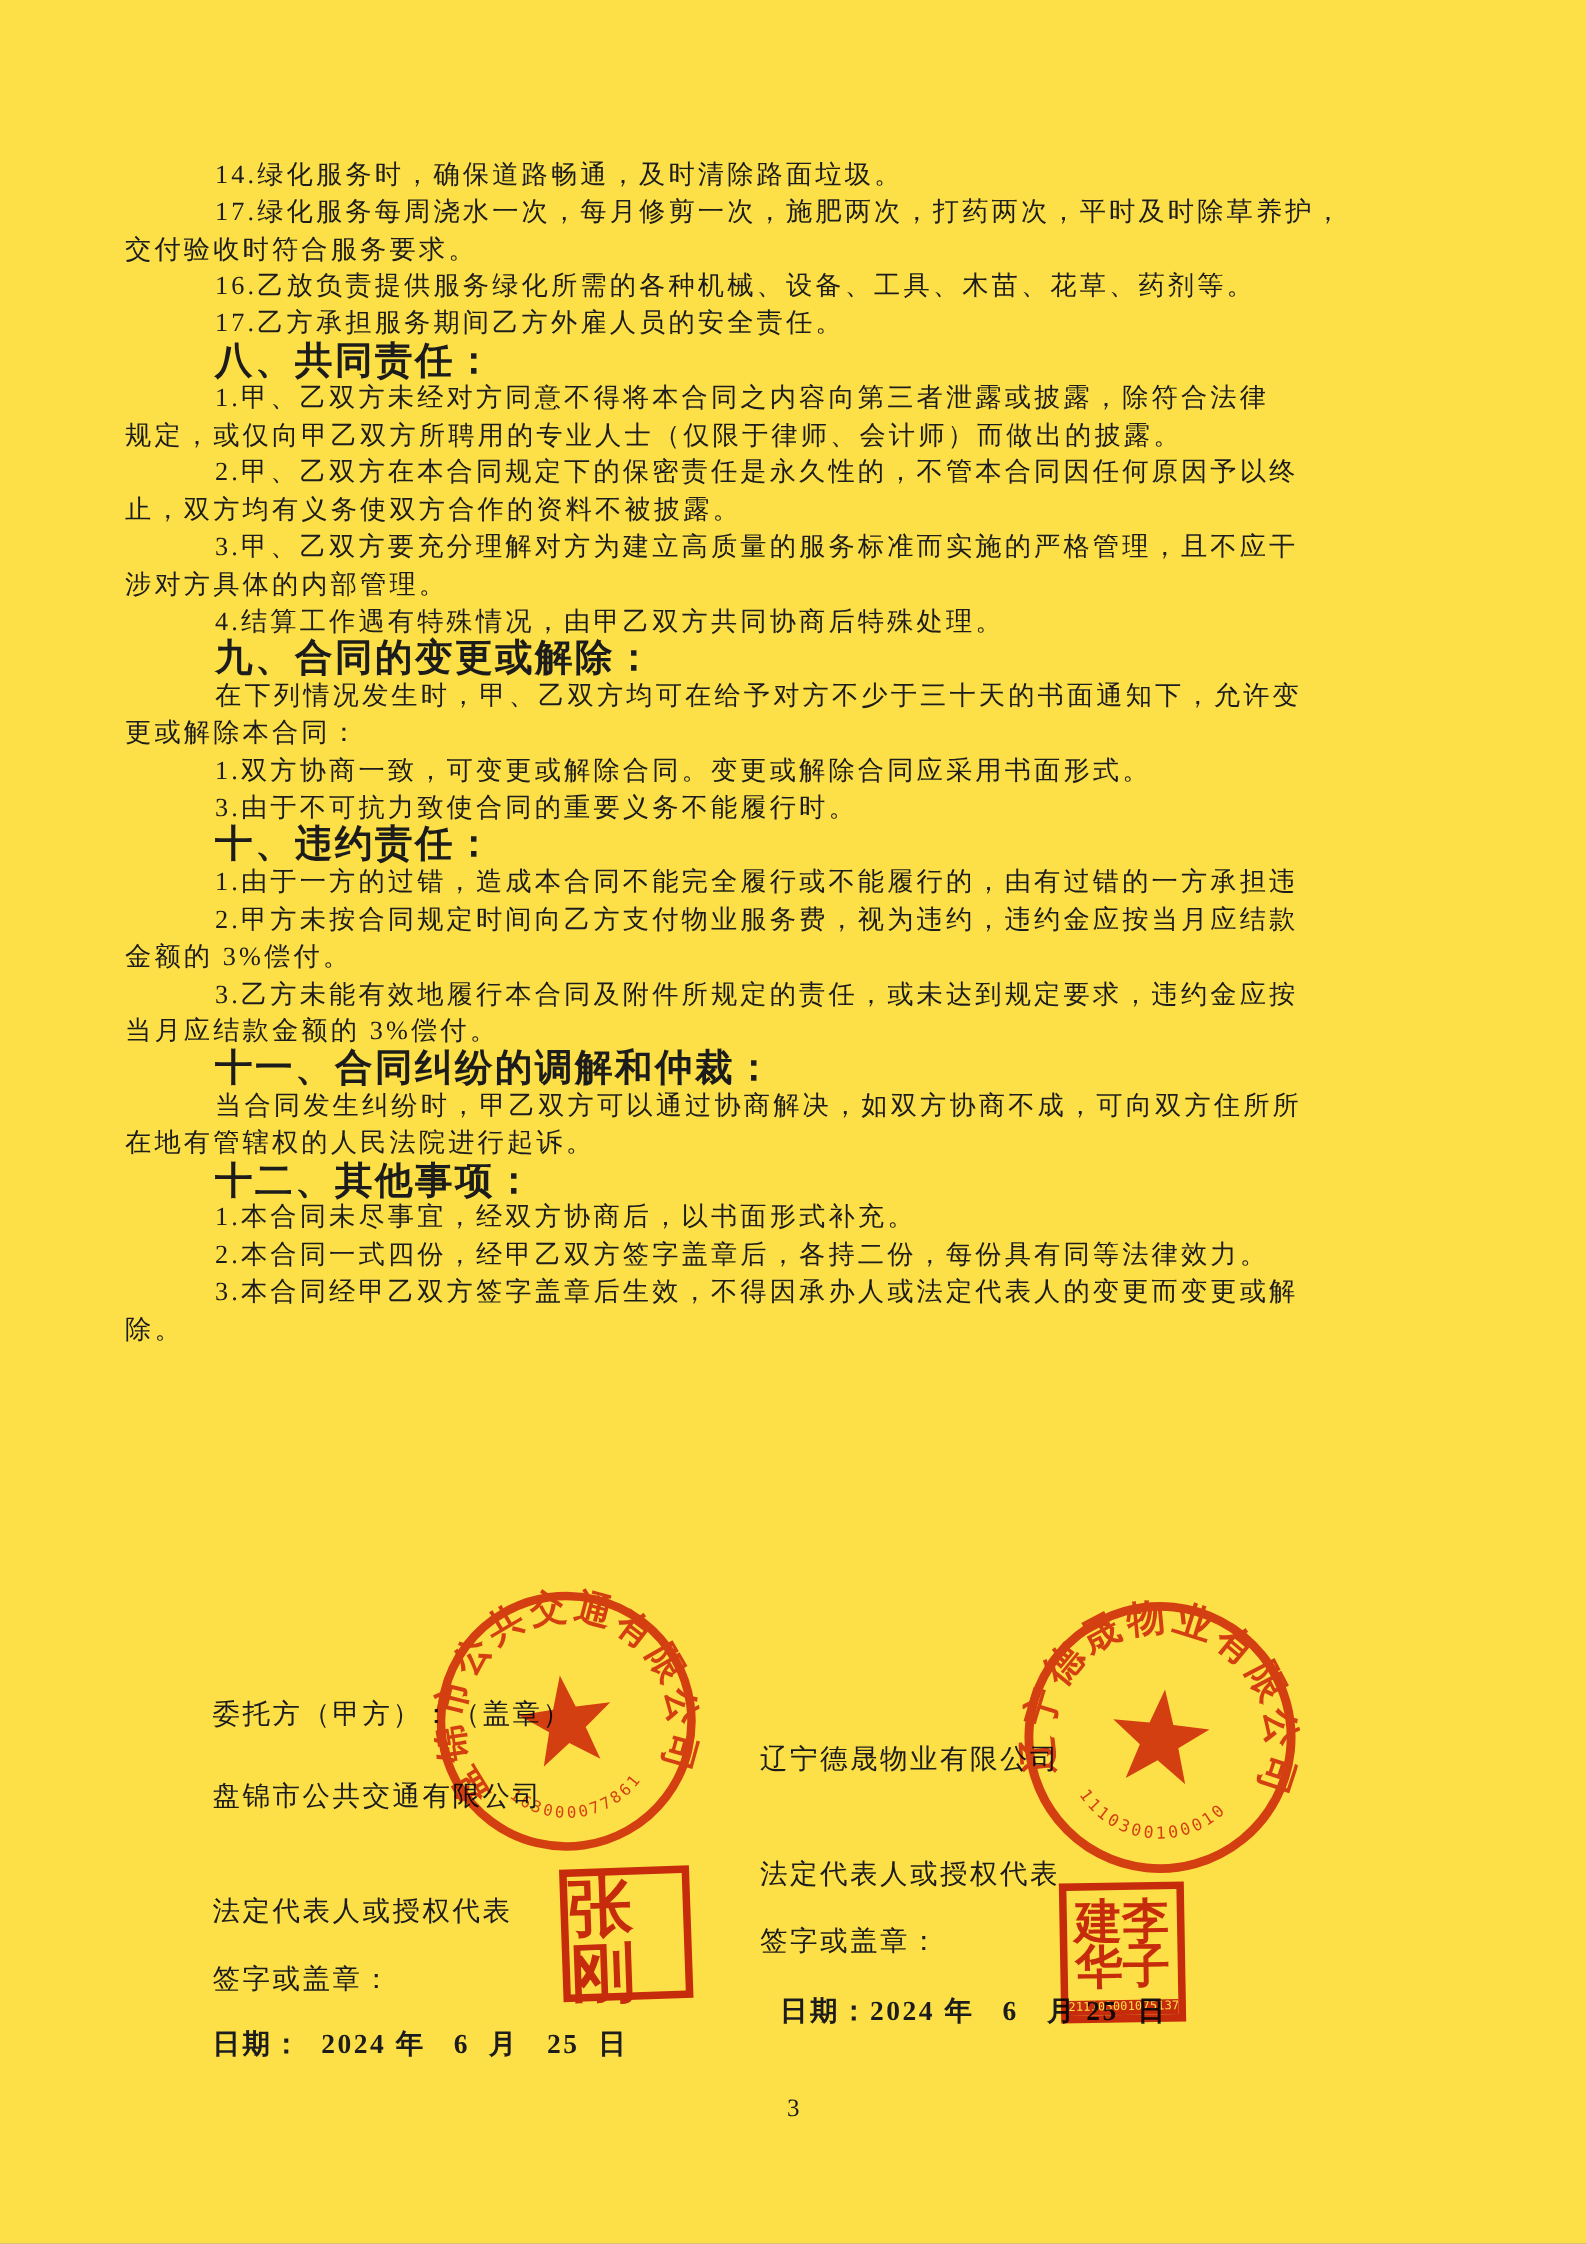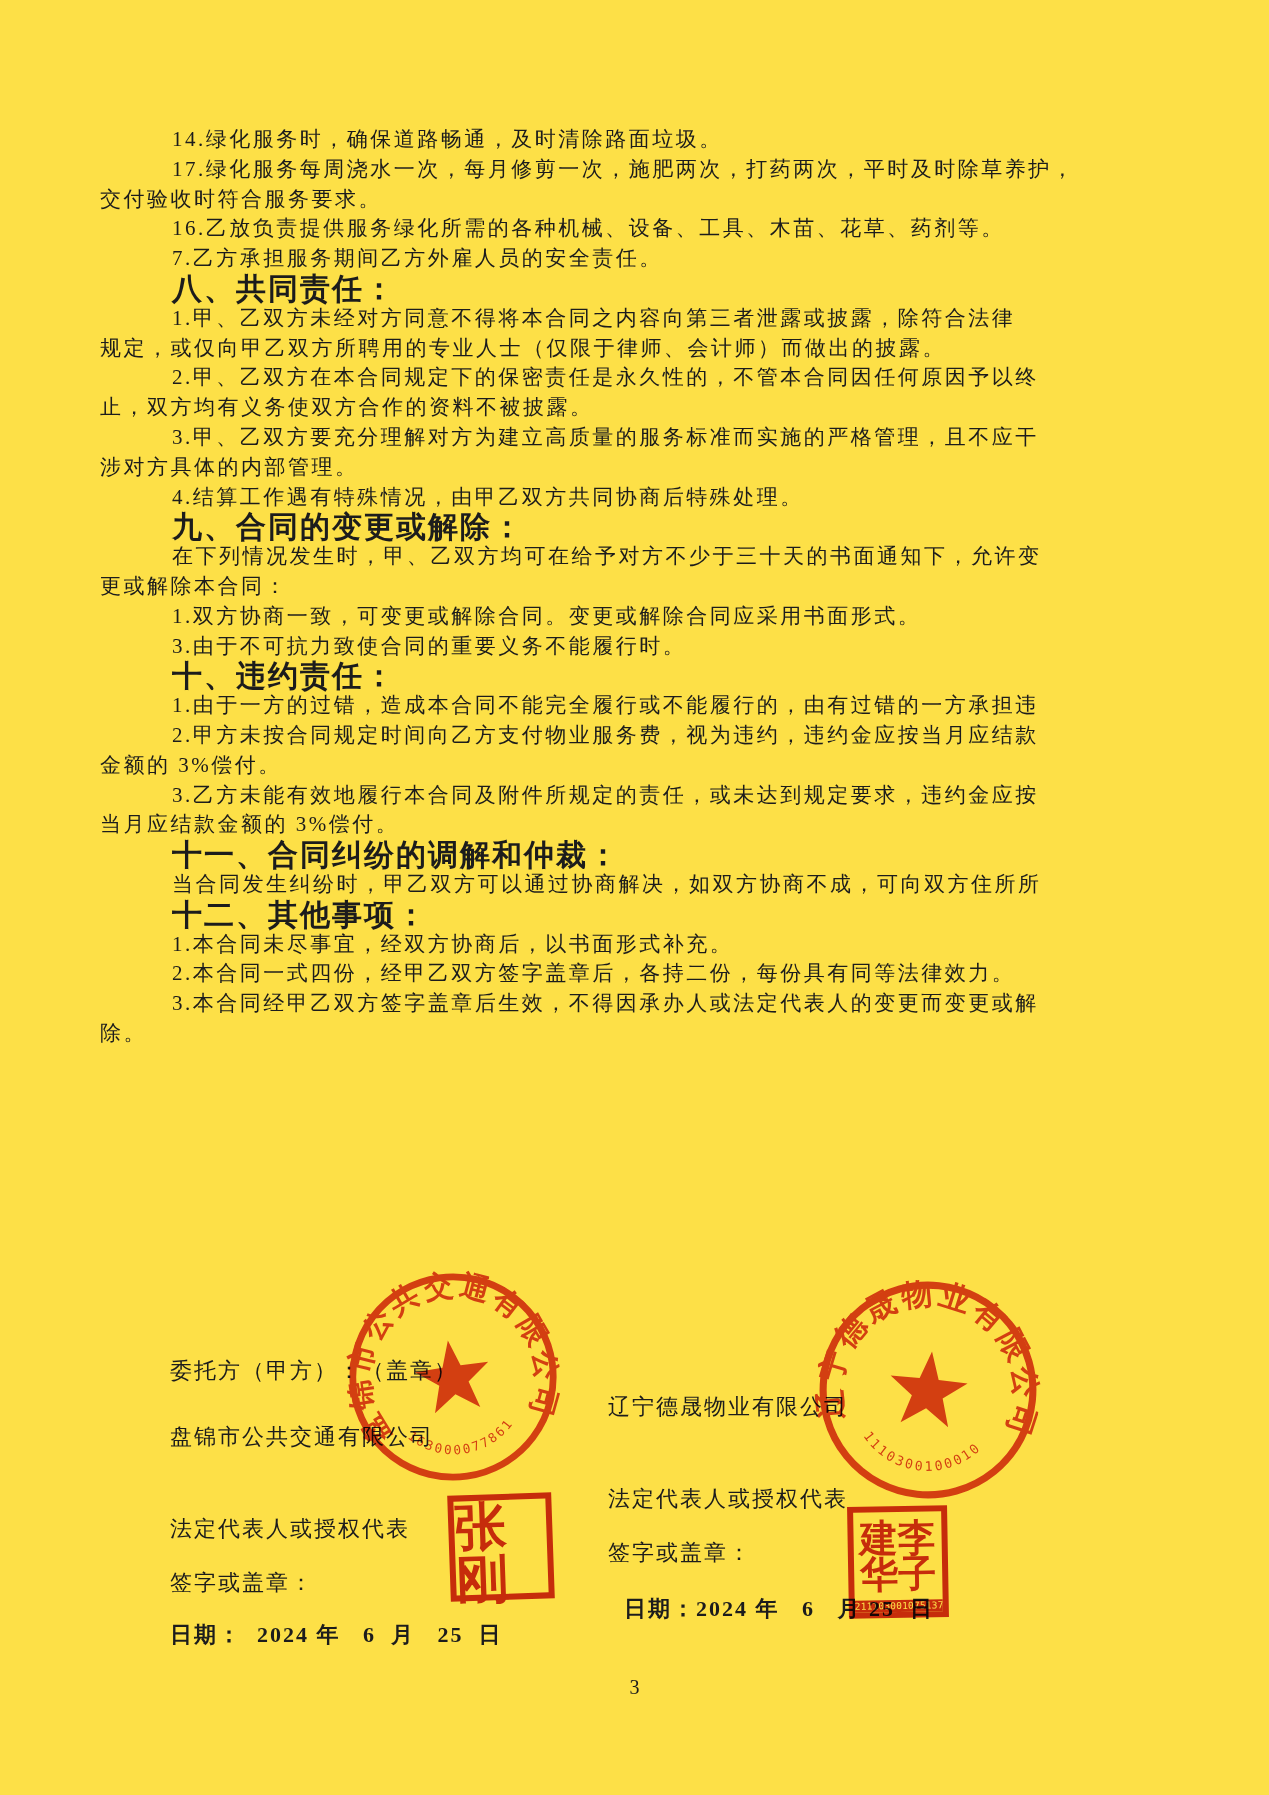--- a/index.html
+++ b/index.html
@@ -83,21 +83,21 @@
 </head>
 <body>
 
 <div class="page">
 
   <div class="doc">
     <div class="ln i">14.绿化服务时，确保道路畅通，及时清除路面垃圾。</div>
     <div class="ln i">17.绿化服务每周浇水一次，每月修剪一次，施肥两次，打药两次，平时及时除草养护，</div>
     <div class="ln">交付验收时符合服务要求。</div>
     <div class="ln i">16.乙放负责提供服务绿化所需的各种机械、设备、工具、木苗、花草、药剂等。</div>
-    <div class="ln i">7.乙方承担服务期间乙方外雇人员的安全责任。</div>
+    <div class="ln i">17.乙方承担服务期间乙方外雇人员的安全责任。</div>
     <div class="ln i hd">八、共同责任：</div>
     <div class="ln i">1.甲、乙双方未经对方同意不得将本合同之内容向第三者泄露或披露，除符合法律</div>
     <div class="ln">规定，或仅向甲乙双方所聘用的专业人士（仅限于律师、会计师）而做出的披露。</div>
     <div class="ln i">2.甲、乙双方在本合同规定下的保密责任是永久性的，不管本合同因任何原因予以终</div>
     <div class="ln">止，双方均有义务使双方合作的资料不被披露。</div>
     <div class="ln i">3.甲、乙双方要充分理解对方为建立高质量的服务标准而实施的严格管理，且不应干</div>
     <div class="ln">涉对方具体的内部管理。</div>
     <div class="ln i">4.结算工作遇有特殊情况，由甲乙双方共同协商后特殊处理。</div>
     <div class="ln i hd">九、合同的变更或解除：</div>
     <div class="ln i">在下列情况发生时，甲、乙双方均可在给予对方不少于三十天的书面通知下，允许变</div>
@@ -105,20 +105,21 @@
     <div class="ln i">1.双方协商一致，可变更或解除合同。变更或解除合同应采用书面形式。</div>
     <div class="ln i">3.由于不可抗力致使合同的重要义务不能履行时。</div>
     <div class="ln i hd">十、违约责任：</div>
     <div class="ln i">1.由于一方的过错，造成本合同不能完全履行或不能履行的，由有过错的一方承担违</div>
     <div class="ln i">2.甲方未按合同规定时间向乙方支付物业服务费，视为违约，违约金应按当月应结款</div>
     <div class="ln">金额的 3%偿付。</div>
     <div class="ln i">3.乙方未能有效地履行本合同及附件所规定的责任，或未达到规定要求，违约金应按</div>
     <div class="ln">当月应结款金额的 3%偿付。</div>
     <div class="ln i hd">十一、合同纠纷的调解和仲裁：</div>
     <div class="ln i">当合同发生纠纷时，甲乙双方可以通过协商解决，如双方协商不成，可向双方住所所</div>
+    <div class="ln">在地有管辖权的人民法院进行起诉。</div>
     <div class="ln i hd">十二、其他事项：</div>
     <div class="ln i">1.本合同未尽事宜，经双方协商后，以书面形式补充。</div>
     <div class="ln i">2.本合同一式四份，经甲乙双方签字盖章后，各持二份，每份具有同等法律效力。</div>
     <div class="ln i">3.本合同经甲乙双方签字盖章后生效，不得因承办人或法定代表人的变更而变更或解</div>
     <div class="ln">除。</div>
   </div>
 
   <div class="sig sig-a">
     <div class="sig-row">委托方（甲方）：（盖章）</div>
     <div class="sig-row row-company">盘锦市公共交通有限公司</div>

